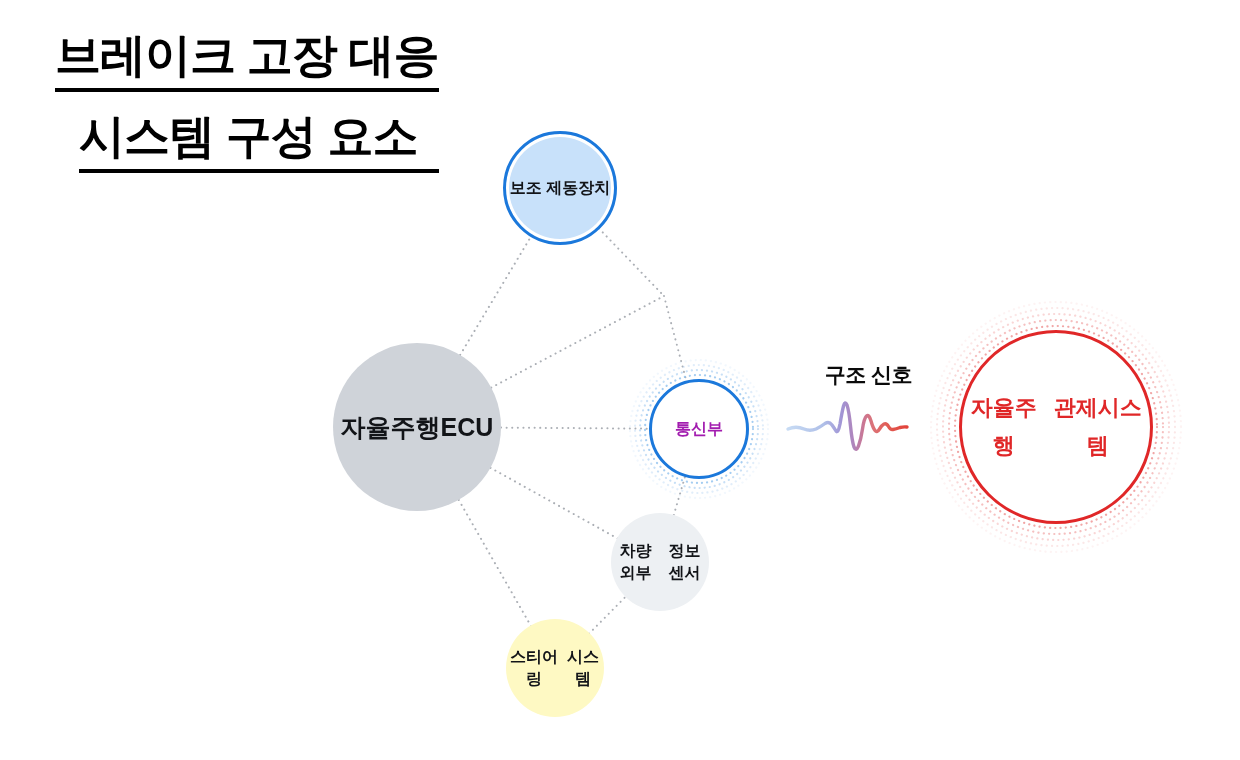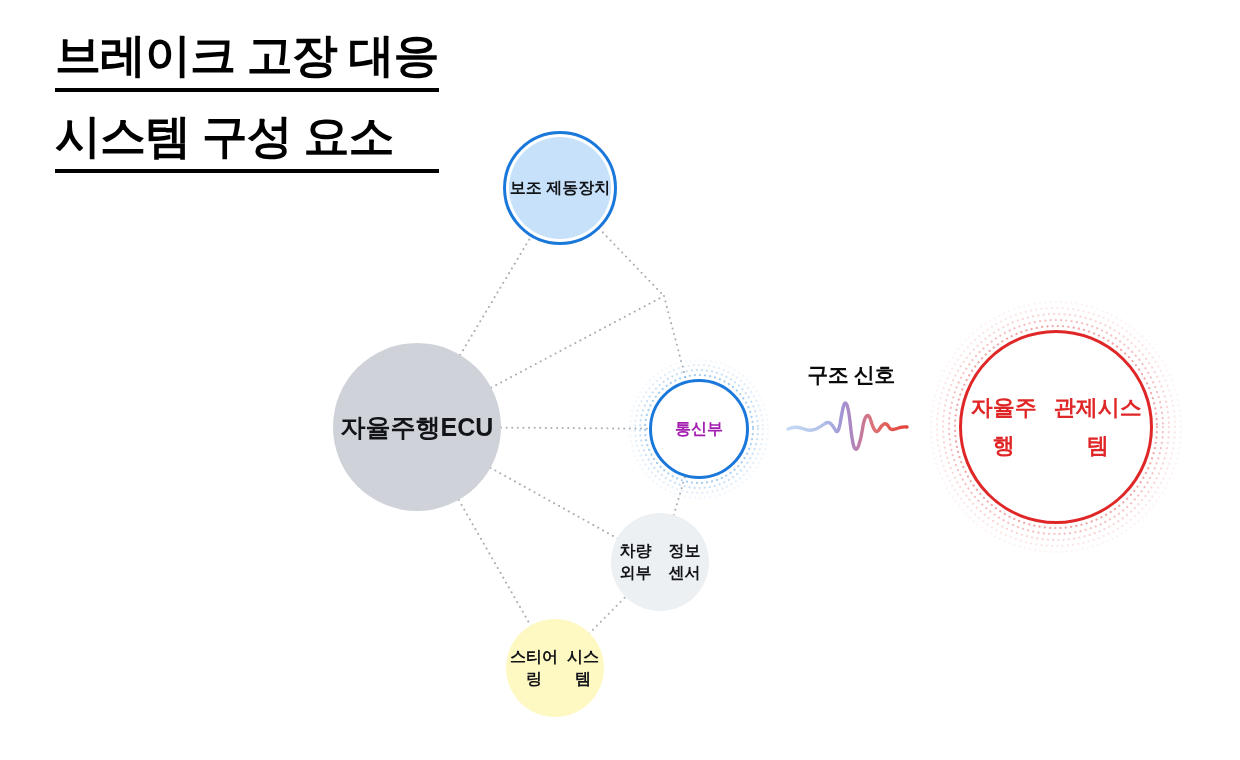--- a/index.html
+++ b/index.html
@@ -5,21 +5,21 @@
   html,body{margin:0;padding:0;background:#ffffff;}
   body{width:1240px;height:760px;overflow:hidden;
        font-family:"Liberation Sans","DejaVu Sans",sans-serif;}
   .stage{position:relative;width:1240px;height:760px;background:#ffffff;padding-left:16px;}
 
   
   .title{position:absolute;left:55px;top:28px;font-size:46px;font-weight:900;
          color:#000;letter-spacing:-1px;line-height:1.2;}
   .title .tline{display:inline-block;border-bottom:4px solid #000;
                 padding-bottom:5px;margin-bottom:17px;}
-  .title .tline2{display:block;}
+  .title .tline2{display:block;margin-left:24px;}
 
   
   .connectors{position:absolute;left:0;top:0;pointer-events:none;}
 
   
   .node{position:absolute;border-radius:50%;display:flex;flex-direction:row;
         align-items:center;justify-content:center;text-align:center;
         font-weight:700;color:#121418;}
   .node span{display:block;}
 
@@ -39,21 +39,21 @@
   .node-control{left:959px;top:330px;width:188px;height:188px;background:#ffffff;
                 border:3px solid #E02728;color:#E02728;font-size:22px;
                 font-weight:800;line-height:38px;}
 
   .halo{position:absolute;pointer-events:none;}
   .halo-comm{left:619px;top:349px;}
   .halo-control{left:926px;top:297px;}
 
   
   .signal-label{position:absolute;left:790px;top:361px;width:122px;
-                text-align:center;font-size:21px;font-weight:800;color:#0a0a0a;
+                text-align:right;font-size:21px;font-weight:800;color:#0a0a0a;
                 letter-spacing:-0.5px;}
   .signal-wave{position:absolute;left:784px;top:396px;}
 </style>
 </head>
 <body>
 
 <div class="stage">
 
   <svg class="connectors" width="1240" height="760" viewBox="0 0 1240 760">
     <g stroke="#ABAFB5" stroke-width="2" stroke-linecap="round" stroke-dasharray="0.1 5.5" fill="none">

